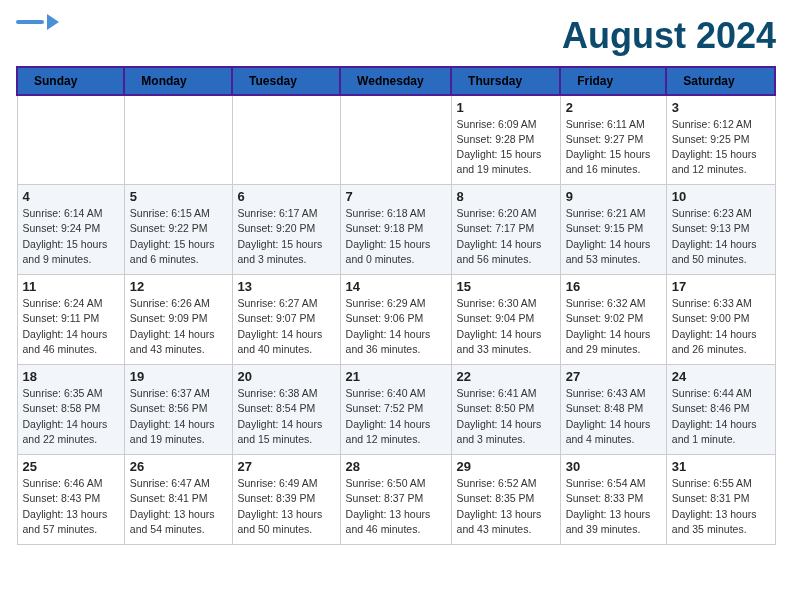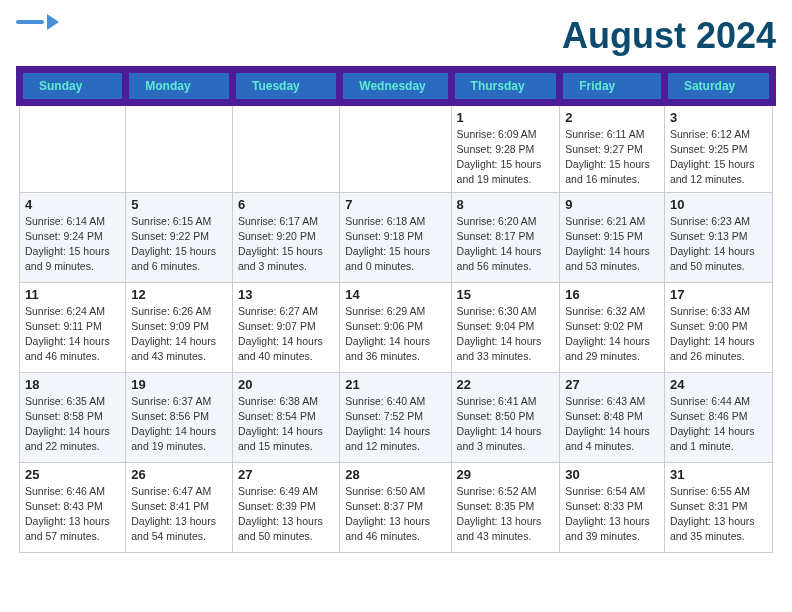--- a/index.html
+++ b/index.html
@@ -43,26 +43,26 @@
       font-size: 15px;
       color: #333;
     }
     table {
       width: 100%;
       border-collapse: collapse;
       font-size: 11px;
     }
     thead th {
       background: #2a6bbf;
-      color: #5eead4;
+      color: #000000;
       padding: 6px 16px;
       text-align: left;
       font-size: 12px;
       font-weight: bold;
-      border: 7px solid #4c1d95;
+      border: 2px solid #4c1d95;
     }
     tbody td {
       border: 1px solid #ccc;
       vertical-align: top;
       padding: 4px 5px;
       height: 90px;
       background: #fff;
       width: 113px;
     }
     tbody tr:nth-child(even) td {
@@ -167,21 +167,21 @@
         <td>
           <span class="day-num">7</span>
           <div class="cell-text">Sunrise: 6:18 AM</div>
           <div class="cell-text">Sunset: 9:18 PM</div>
           <div class="cell-text">Daylight: 15 hours</div>
           <div class="cell-text">and 0 minutes.</div>
         </td>
         <td>
           <span class="day-num">8</span>
           <div class="cell-text">Sunrise: 6:20 AM</div>
-          <div class="cell-text">Sunset: 8:17 PM</div>
+          <div class="cell-text">Sunset: 7:17 PM</div>
           <div class="cell-text">Daylight: 14 hours</div>
           <div class="cell-text">and 56 minutes.</div>
         </td>
         <td>
           <span class="day-num">9</span>
           <div class="cell-text">Sunrise: 6:21 AM</div>
           <div class="cell-text">Sunset: 9:15 PM</div>
           <div class="cell-text">Daylight: 14 hours</div>
           <div class="cell-text">and 53 minutes.</div>
         </td>

